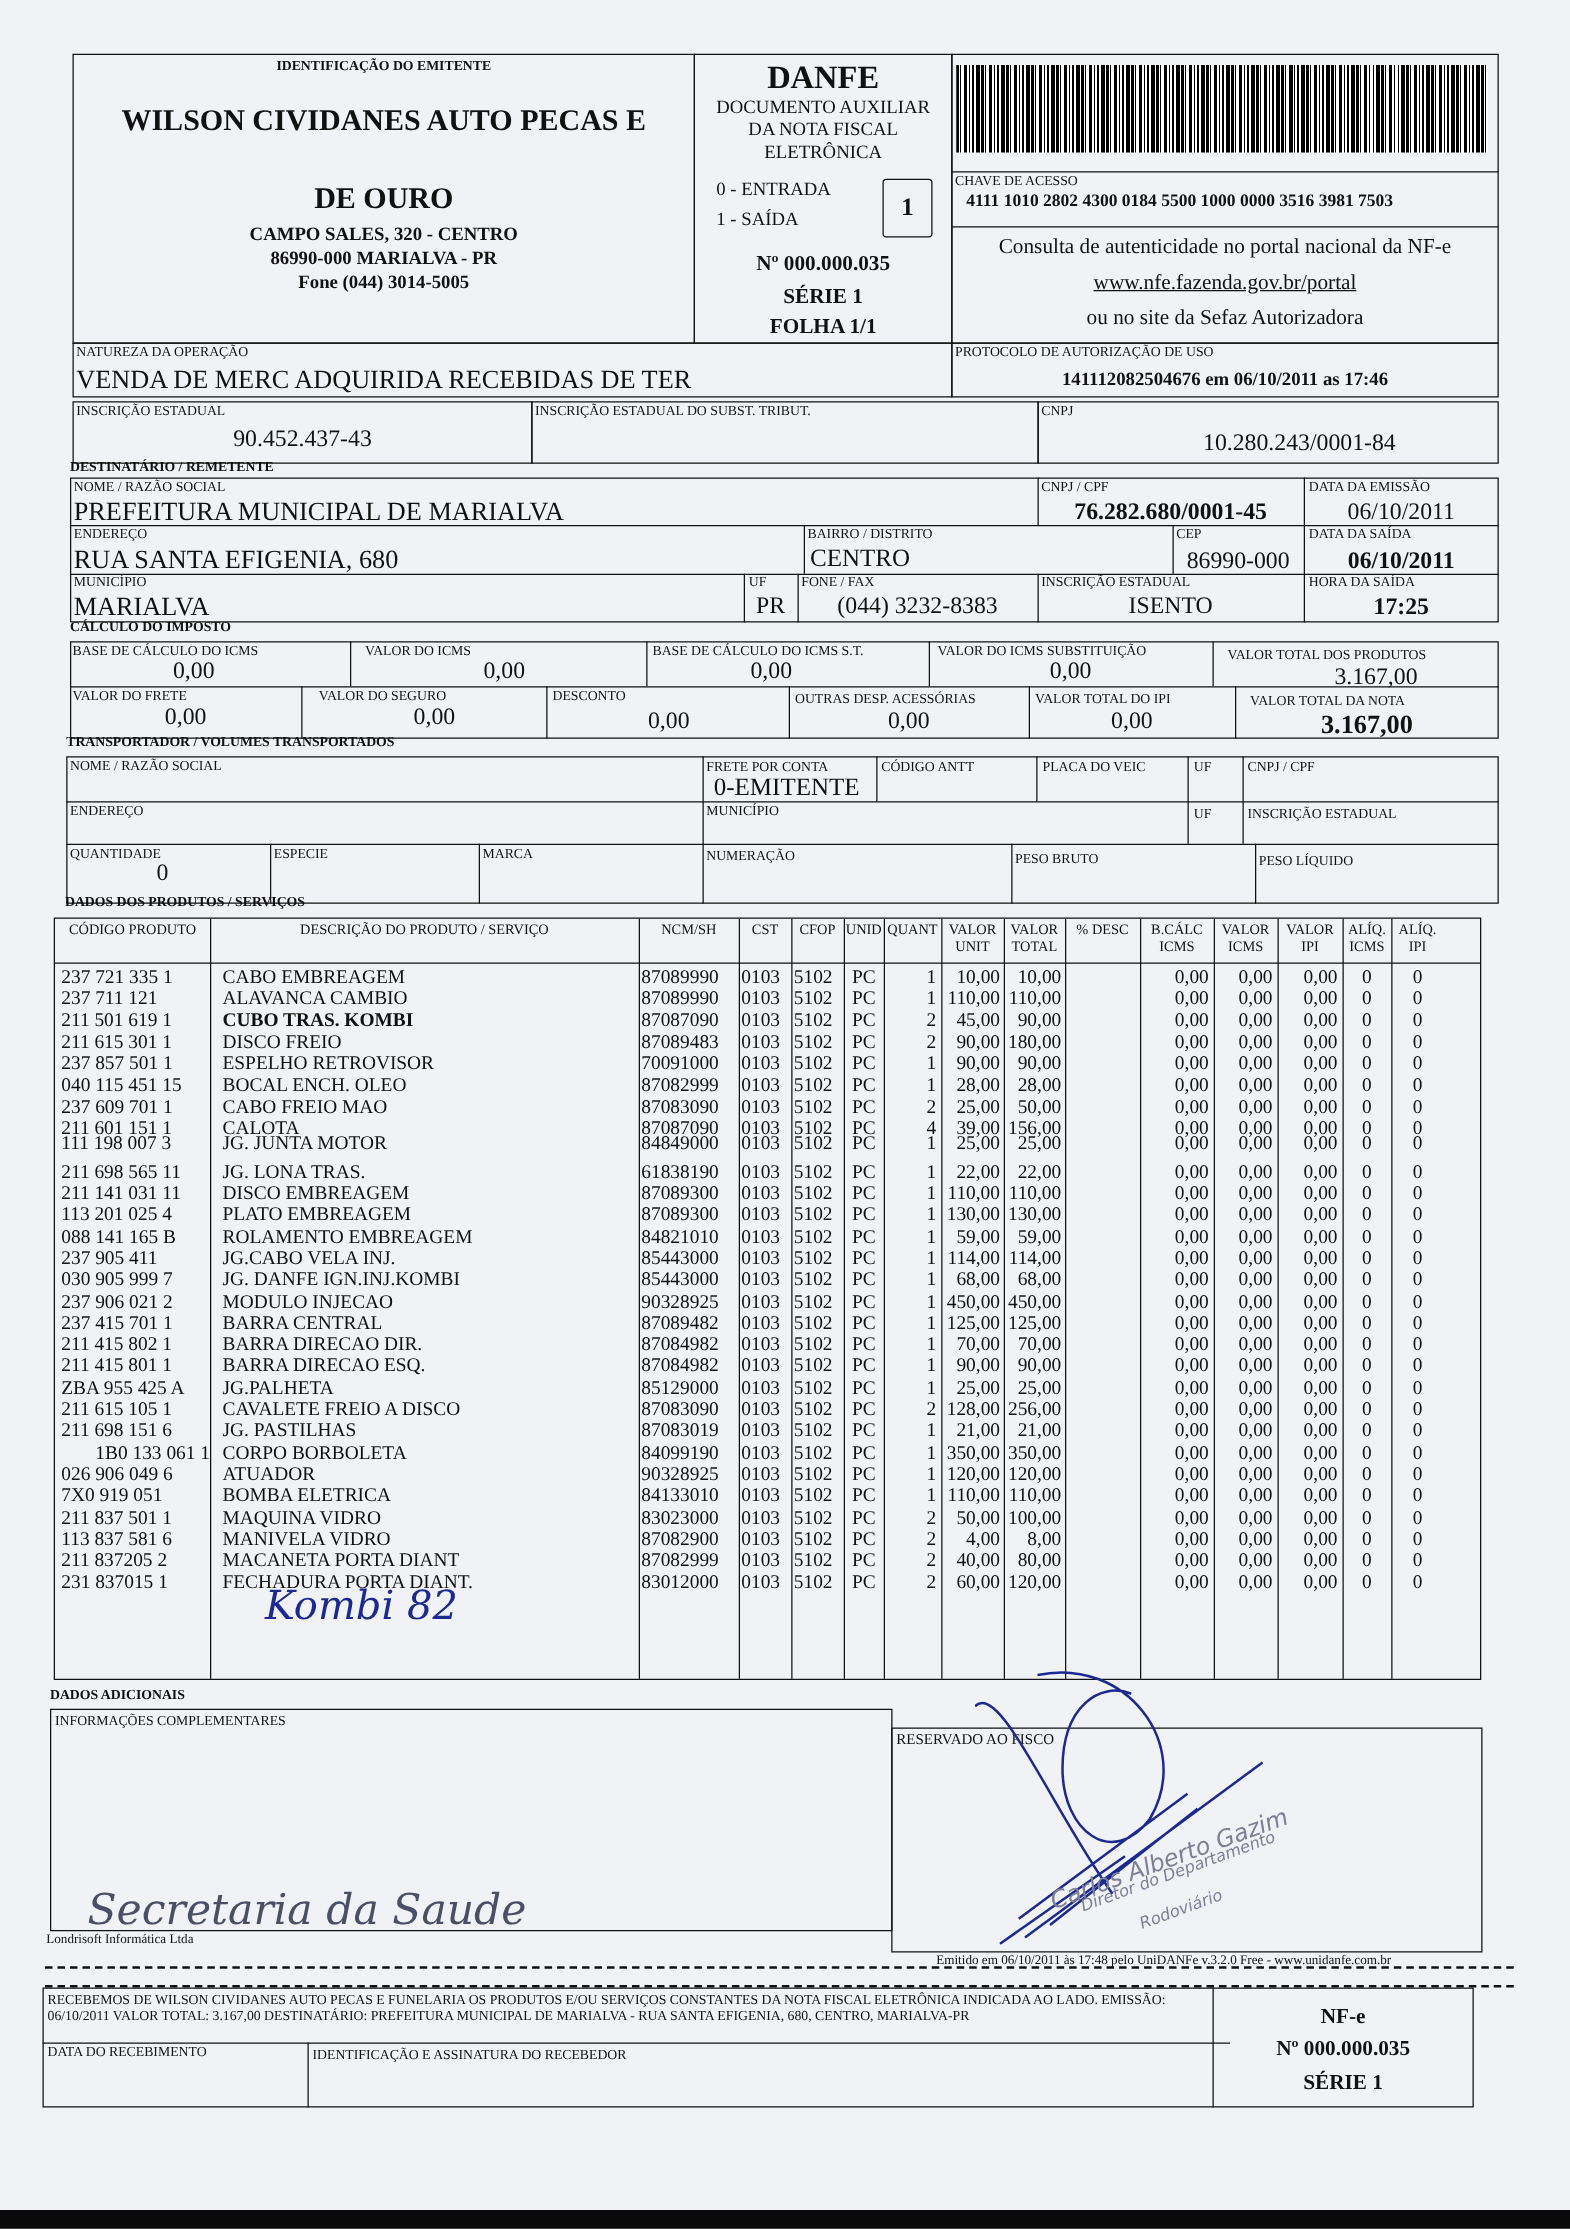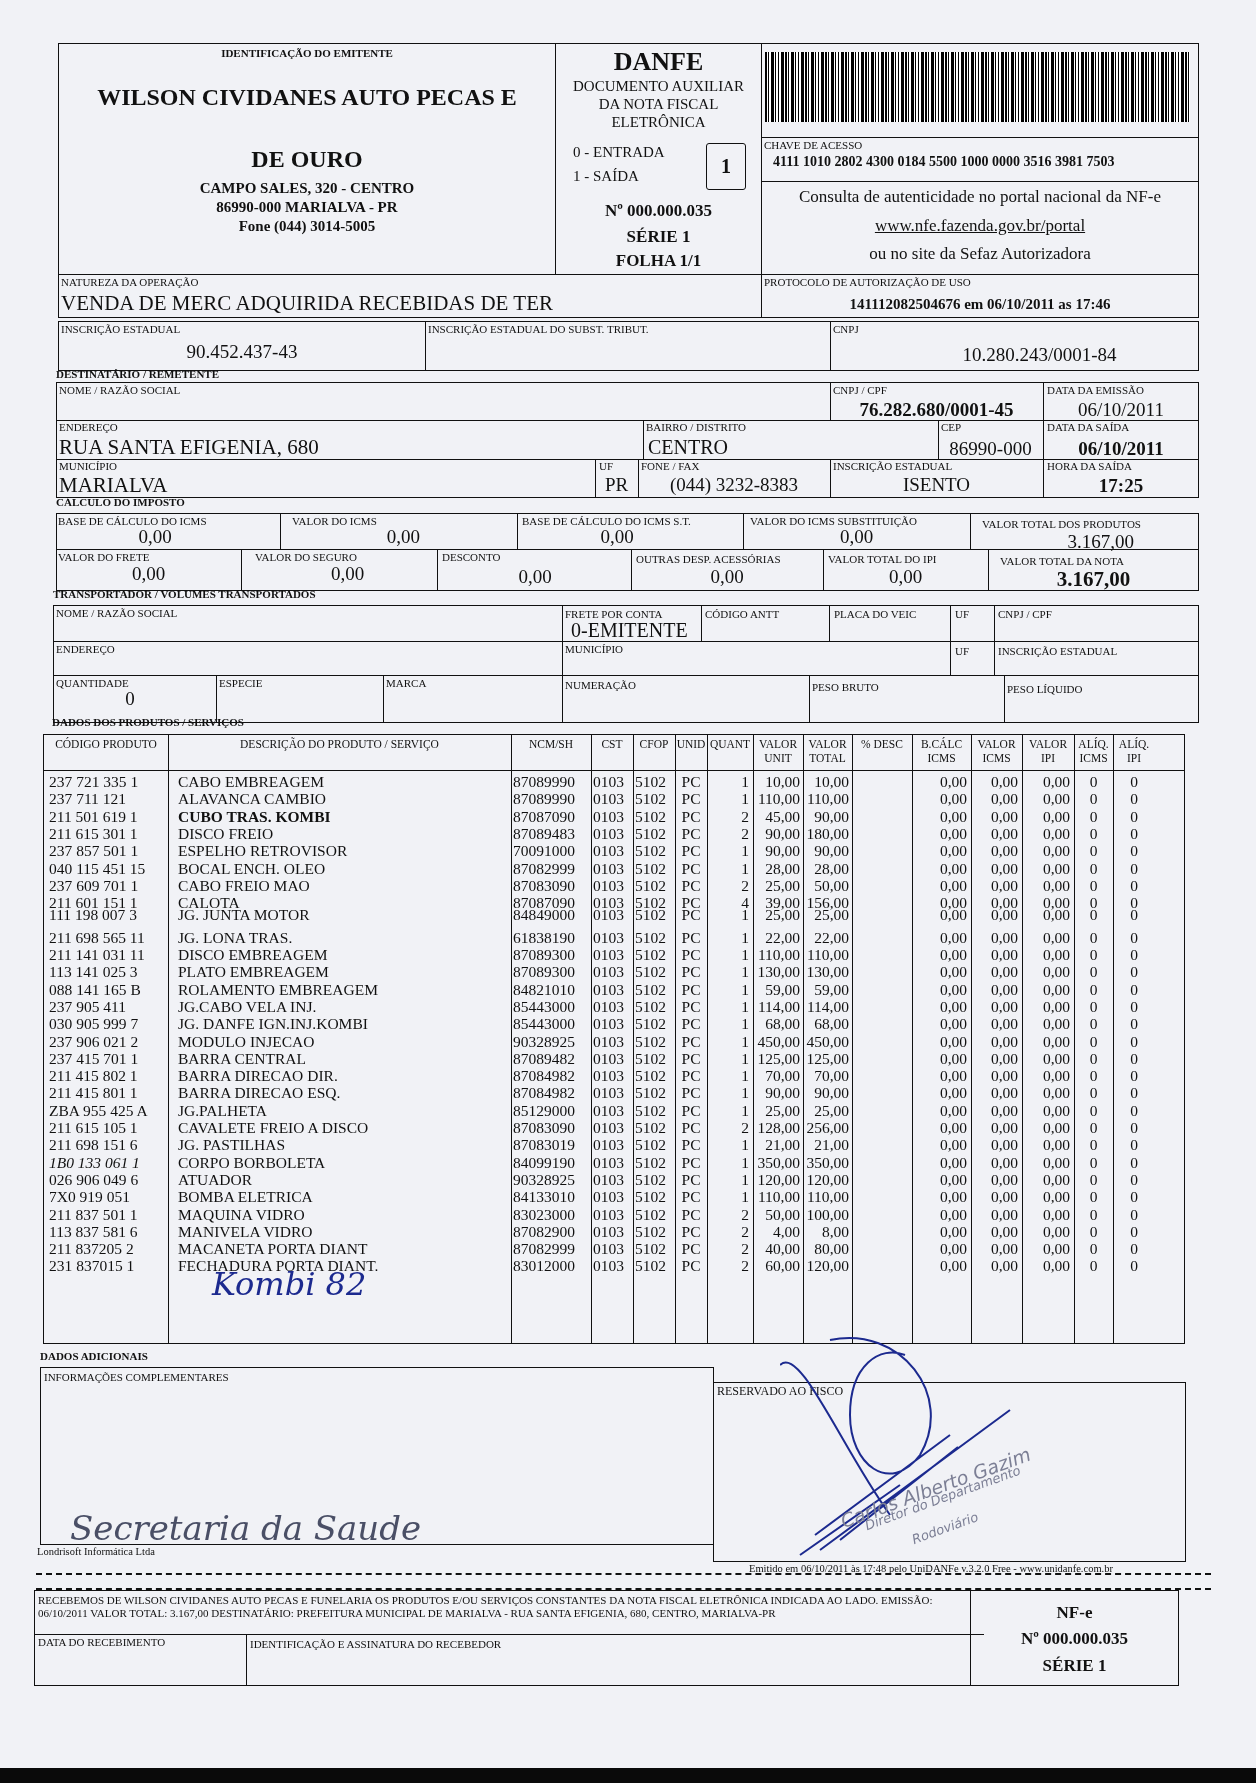--- a/index.html
+++ b/index.html
@@ -90,20 +90,21 @@
   <div class="hline" style="left:56px;top:459px;width:1143px;"></div>
   <div class="vline" style="left:830px;top:382px;height:38px;"></div>
   <div class="vline" style="left:1043px;top:382px;height:116px;"></div>
   <div class="vline" style="left:643px;top:420px;height:39px;"></div>
   <div class="vline" style="left:938px;top:420px;height:39px;"></div>
   <div class="vline" style="left:595px;top:459px;height:39px;"></div>
   <div class="vline" style="left:638px;top:459px;height:39px;"></div>
   <div class="vline" style="left:830px;top:459px;height:39px;"></div>
 
   <div class="lbl" style="left:59px;top:384px;">NOME / RAZÃO SOCIAL</div>
+  <div class="val" style="left:59px;top:397px;font-size:21px;">PREFEITURA MUNICIPAL DE MARIALVA</div>
   <div class="lbl" style="left:833px;top:384px;">CNPJ / CPF</div>
   <div class="val b c" style="left:830px;top:399px;width:213px;font-size:19px;">76.282.680/0001-45</div>
   <div class="lbl" style="left:1047px;top:384px;">DATA DA EMISSÃO</div>
   <div class="val c" style="left:1043px;top:399px;width:156px;font-size:19px;">06/10/2011</div>
 
   <div class="lbl" style="left:59px;top:421px;">ENDEREÇO</div>
   <div class="val" style="left:59px;top:435px;font-size:21px;">RUA SANTA EFIGENIA, 680</div>
   <div class="lbl" style="left:646px;top:421px;">BAIRRO / DISTRITO</div>
   <div class="val" style="left:648px;top:436px;font-size:20px;">CENTRO</div>
   <div class="lbl" style="left:941px;top:421px;">CEP</div>
@@ -406,21 +407,21 @@
         <span class="pc" style="left: 709px; width: 47px; text-align: right;">110,00</span>
         <span class="pc" style="left: 759px; width: 46px; text-align: right;">110,00</span>
         <span class="pc" style="left: 808px; width: 57px; text-align: right;"></span>
         <span class="pc" style="left: 868px; width: 55px; text-align: right;">0,00</span>
         <span class="pc" style="left: 927px; width: 47px; text-align: right;">0,00</span>
         <span class="pc" style="left: 978px; width: 48px; text-align: right;">0,00</span>
         <span class="pc" style="left: 1030px; width: 39px; text-align: center;">0</span>
         <span class="pc" style="left: 1069px; width: 42px; text-align: center;">0</span>
       </div>
       <div class="prow" style="top: 228.3px;">
-        <span class="pc" style="left: 5px; width: 119px; text-align: left;">113 141 025 3</span>
+        <span class="pc" style="left: 5px; width: 119px; text-align: left;">113 201 025 4</span>
         <span class="pc" style="left: 134px; width: 333px; text-align: left;">PLATO EMBREAGEM</span>
         <span class="pc" style="left: 469px; width: 78px; text-align: left;">87089300</span>
         <span class="pc" style="left: 549px; width: 40px; text-align: left;">0103</span>
         <span class="pc" style="left: 591px; width: 40px; text-align: left;">5102</span>
         <span class="pc" style="left: 631px; width: 32px; text-align: center;">PC</span>
         <span class="pc" style="left: 663px; width: 42px; text-align: right;">1</span>
         <span class="pc" style="left: 709px; width: 47px; text-align: right;">130,00</span>
         <span class="pc" style="left: 759px; width: 46px; text-align: right;">130,00</span>
         <span class="pc" style="left: 808px; width: 57px; text-align: right;"></span>
         <span class="pc" style="left: 868px; width: 55px; text-align: right;">0,00</span>
@@ -593,21 +594,21 @@
         <span class="pc" style="left: 709px; width: 47px; text-align: right;">21,00</span>
         <span class="pc" style="left: 759px; width: 46px; text-align: right;">21,00</span>
         <span class="pc" style="left: 808px; width: 57px; text-align: right;"></span>
         <span class="pc" style="left: 868px; width: 55px; text-align: right;">0,00</span>
         <span class="pc" style="left: 927px; width: 47px; text-align: right;">0,00</span>
         <span class="pc" style="left: 978px; width: 48px; text-align: right;">0,00</span>
         <span class="pc" style="left: 1030px; width: 39px; text-align: center;">0</span>
         <span class="pc" style="left: 1069px; width: 42px; text-align: center;">0</span>
       </div>
       <div class="prow" style="top: 418.6px;">
-        <span class="pc" style="left: 5px; width: 119px; text-align: left; font-style: italic;">1B0 133 061 1</span>
+        <span class="pc" style="left: 5px; width: 119px; text-align: right;">1B0 133 061 1</span>
         <span class="pc" style="left: 134px; width: 333px; text-align: left;">CORPO BORBOLETA</span>
         <span class="pc" style="left: 469px; width: 78px; text-align: left;">84099190</span>
         <span class="pc" style="left: 549px; width: 40px; text-align: left;">0103</span>
         <span class="pc" style="left: 591px; width: 40px; text-align: left;">5102</span>
         <span class="pc" style="left: 631px; width: 32px; text-align: center;">PC</span>
         <span class="pc" style="left: 663px; width: 42px; text-align: right;">1</span>
         <span class="pc" style="left: 709px; width: 47px; text-align: right;">350,00</span>
         <span class="pc" style="left: 759px; width: 46px; text-align: right;">350,00</span>
         <span class="pc" style="left: 808px; width: 57px; text-align: right;"></span>
         <span class="pc" style="left: 868px; width: 55px; text-align: right;">0,00</span>

